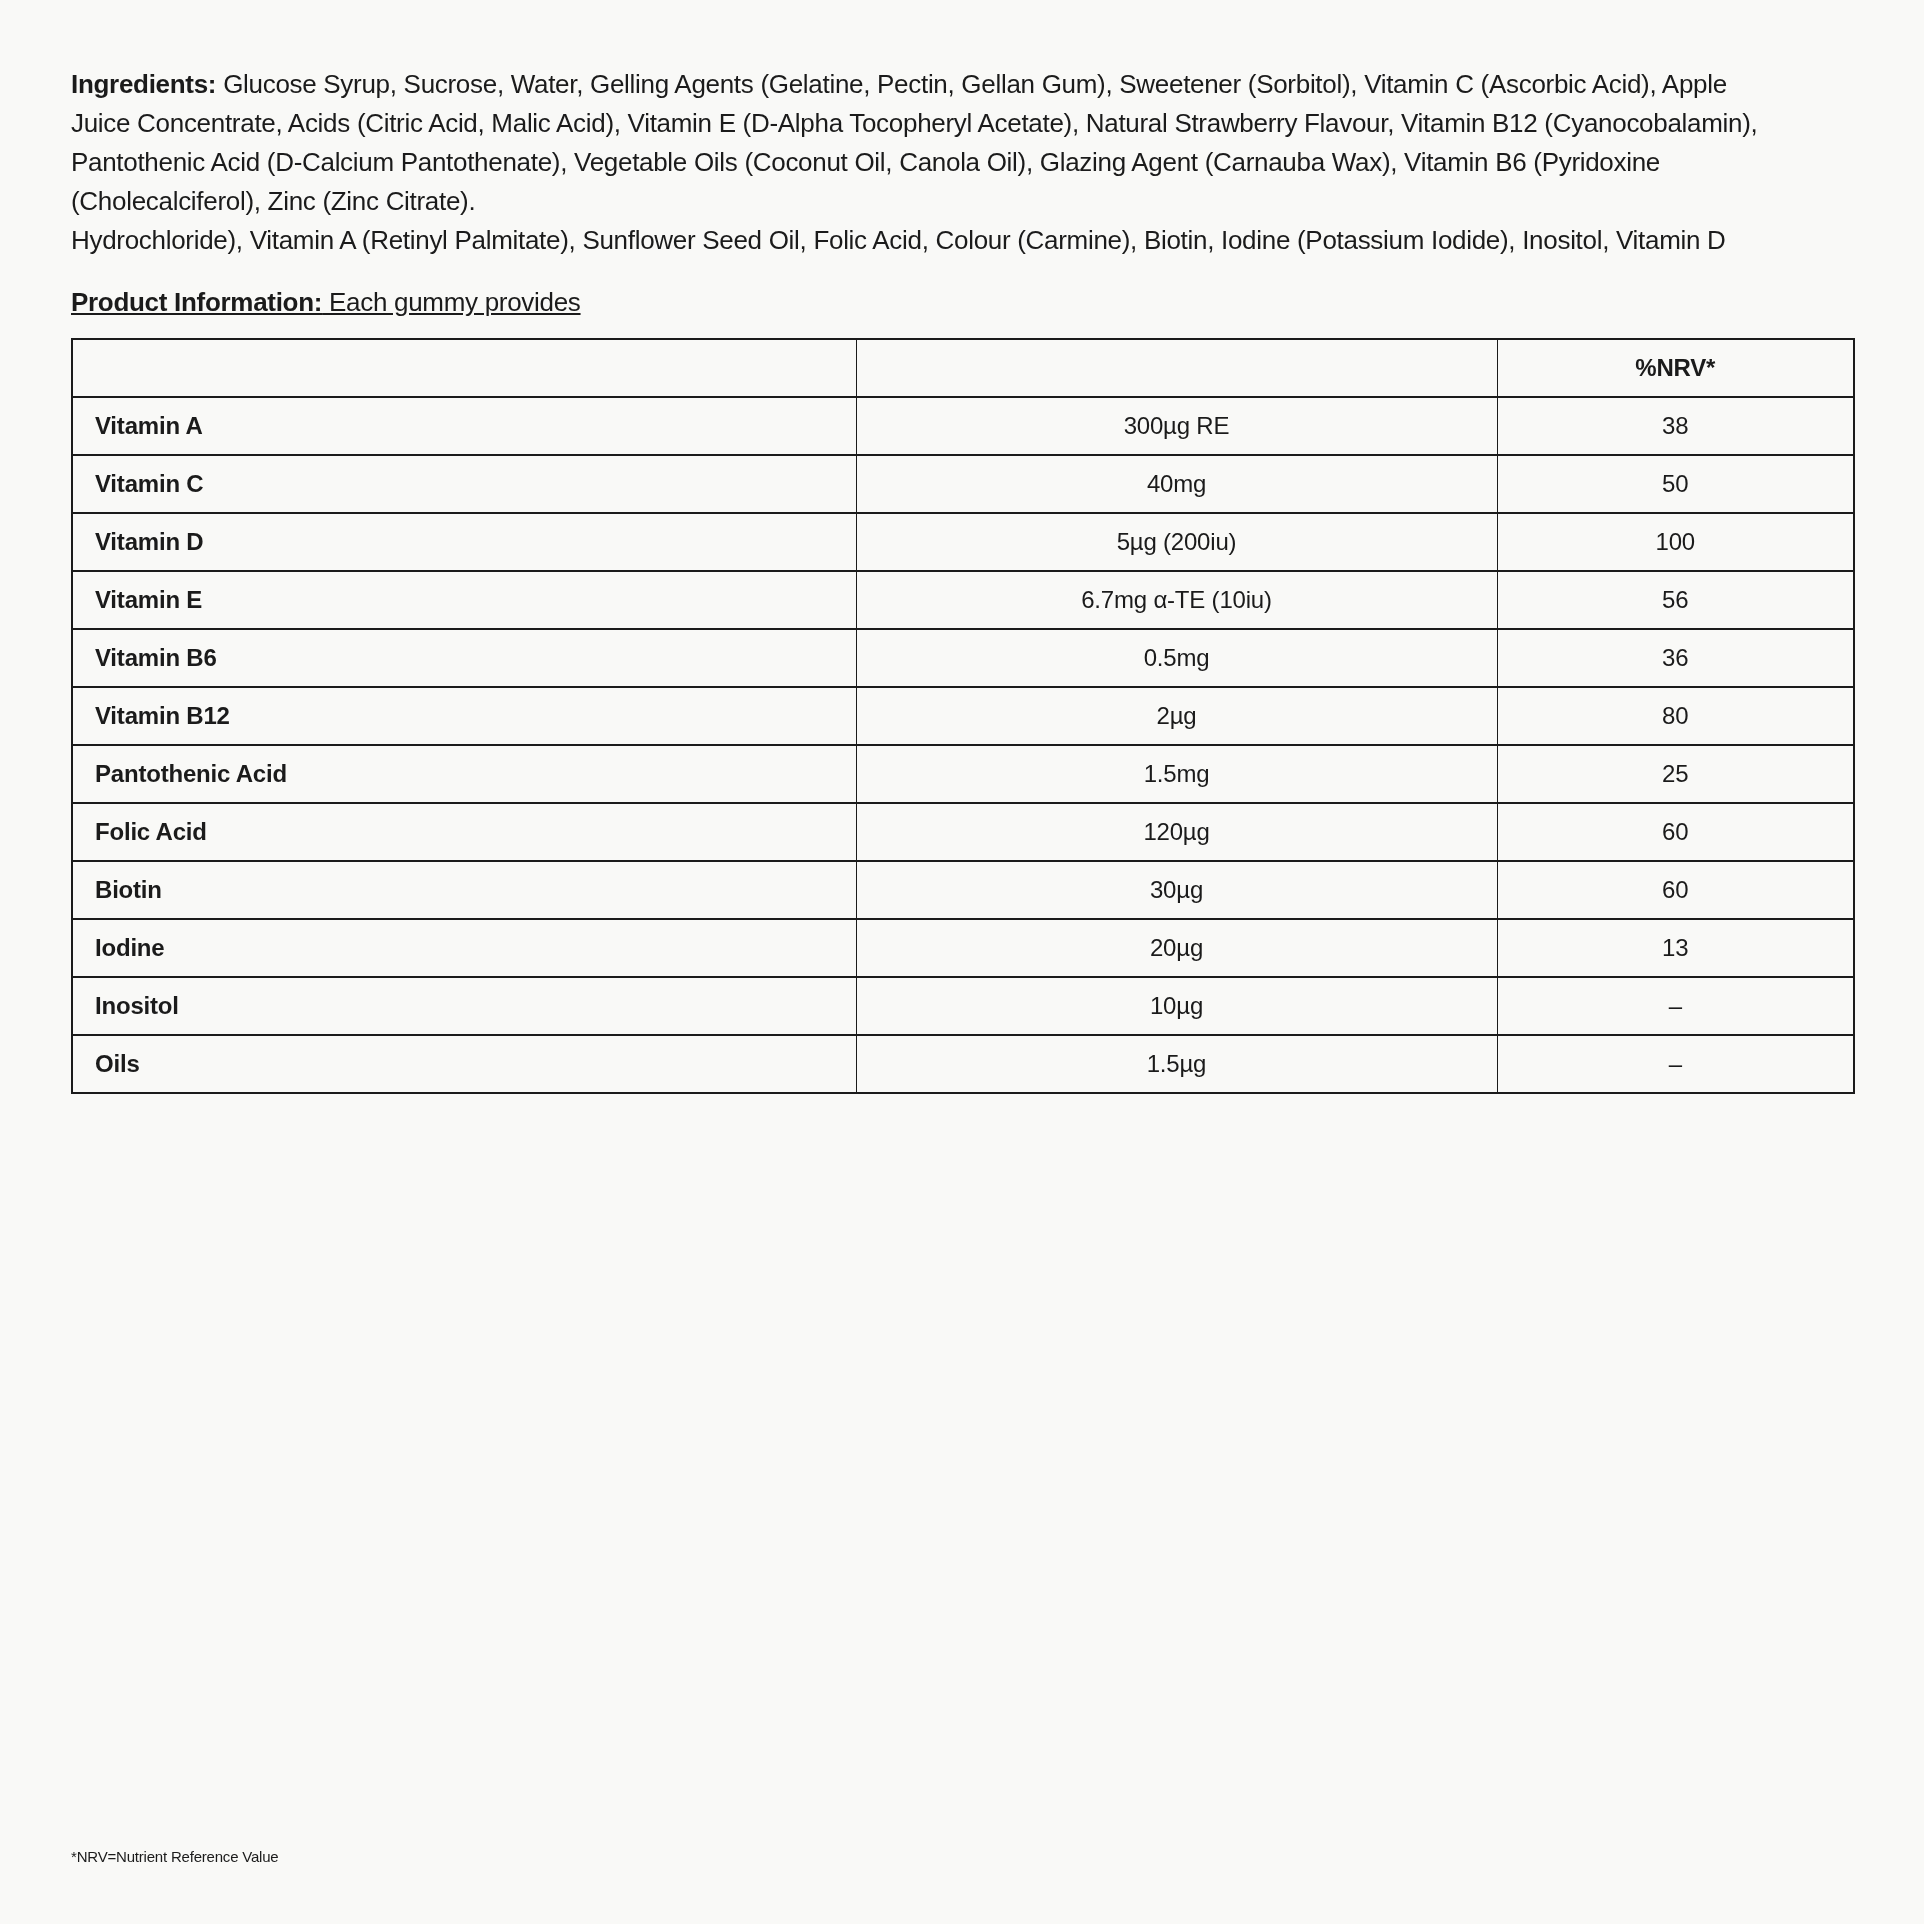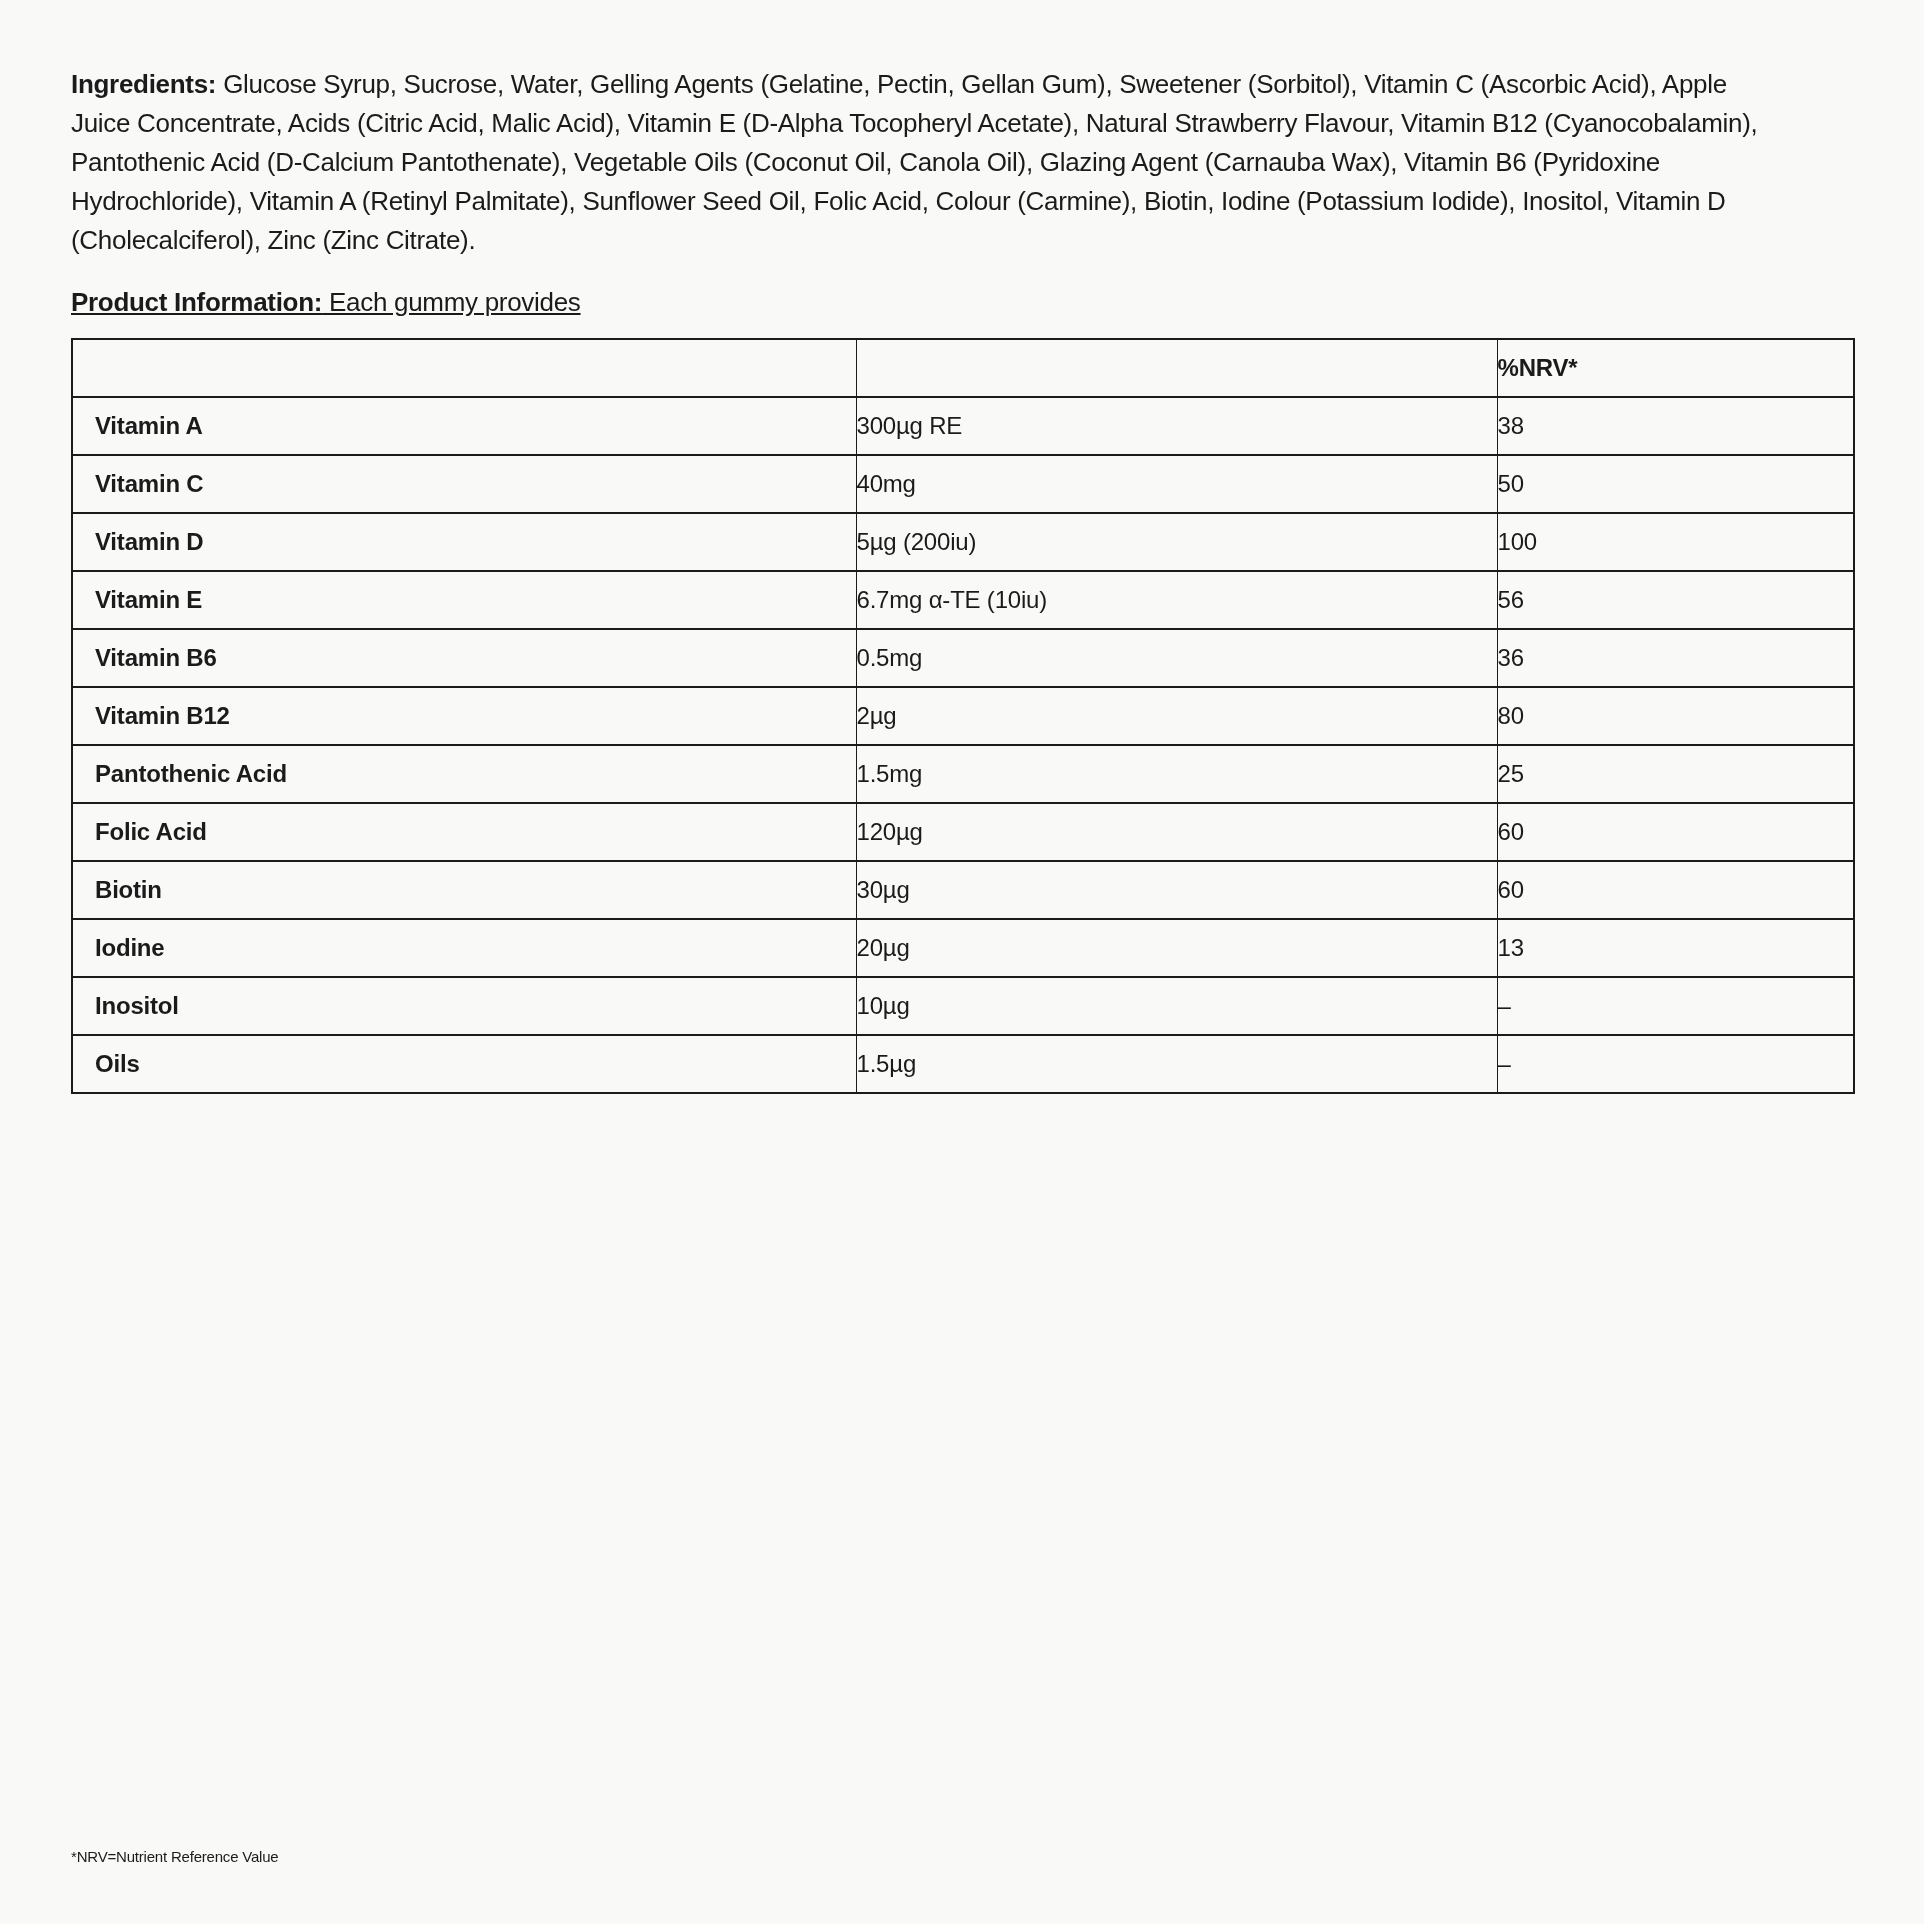--- a/index.html
+++ b/index.html
@@ -40,37 +40,37 @@
     border-left: 1.3px solid #1b1b1b;
     border-right: 1.3px solid #1b1b1b;
     vertical-align: middle;
   }
   table.nutri tr > *:first-child { border-left: 2.7px solid #1b1b1b; }
   table.nutri tr > *:last-child { border-right: 2.7px solid #1b1b1b; }
   col.c1 { width: 784px; }
   col.c2 { width: 641px; }
   col.c3 { width: 357px; }
   .name-cell { text-align: left; padding-left: 22px !important; font-weight: bold; }
-  .amt-cell, .nrv-cell { text-align: left; }
+  .amt-cell, .nrv-cell { text-align: center; }
   th { font-weight: bold; }
   .footnote {
     position: absolute; left: 71px; top: 1843px;
     font-size: 15px; line-height: 27px;
     letter-spacing: -0.2px;
   }
 </style>
 </head>
 <body>
 
 <div class="ingredients">
   <span class="line"><span class="bold">Ingredients:</span><span> Glucose Syrup, Sucrose, Water, Gelling Agents (Gelatine, Pectin, Gellan Gum), Sweetener (Sorbitol), Vitamin C (Ascorbic Acid), Apple</span></span>
   <span class="line">Juice Concentrate, Acids (Citric Acid, Malic Acid), Vitamin E (D-Alpha Tocopheryl Acetate), Natural Strawberry Flavour, Vitamin B12 (Cyanocobalamin),</span>
   <span class="line">Pantothenic Acid (D-Calcium Pantothenate), Vegetable Oils (Coconut Oil, Canola Oil), Glazing Agent (Carnauba Wax), Vitamin B6 (Pyridoxine</span>
+  <span class="line">(Cholecalciferol), Zinc (Zinc Citrate).</span>
   <span class="line">Hydrochloride), Vitamin A (Retinyl Palmitate), Sunflower Seed Oil, Folic Acid, Colour (Carmine), Biotin, Iodine (Potassium Iodide), Inositol, Vitamin D</span>
-  <span class="line">(Cholecalciferol), Zinc (Zinc Citrate).</span>
 </div>
 
 <div class="product-info">
   <span class="bold">Product Information:</span><span> Each gummy provides</span>
 </div>
 
 <table class="nutri">
   <colgroup>
       <col class="c1">
       <col class="c2">

